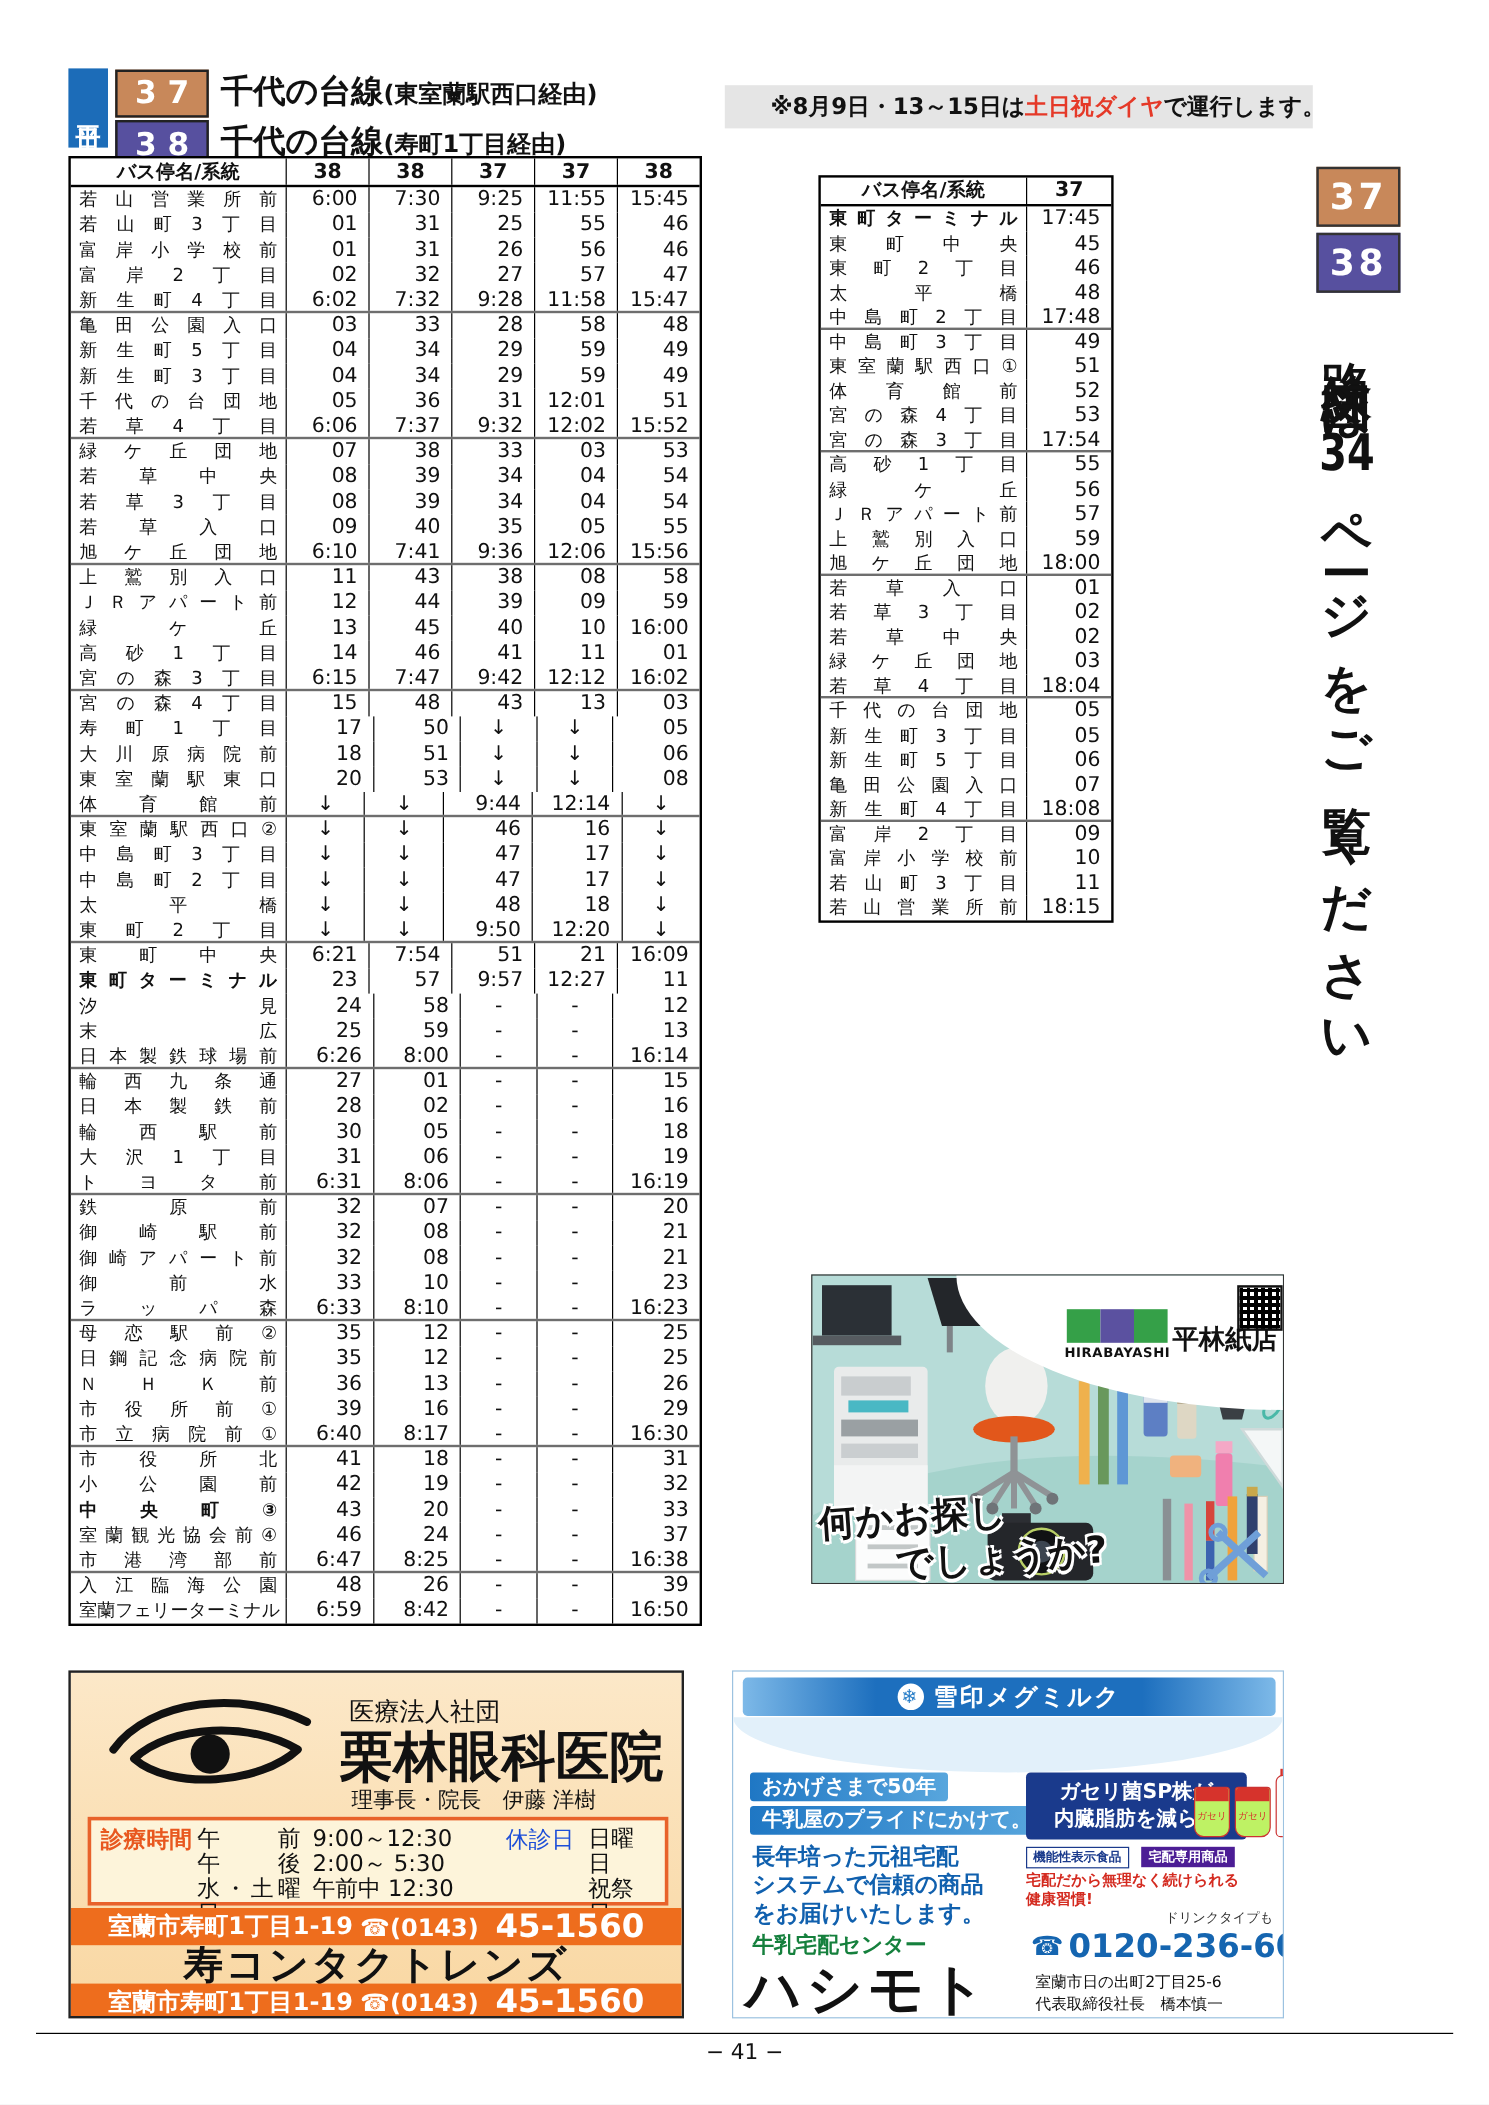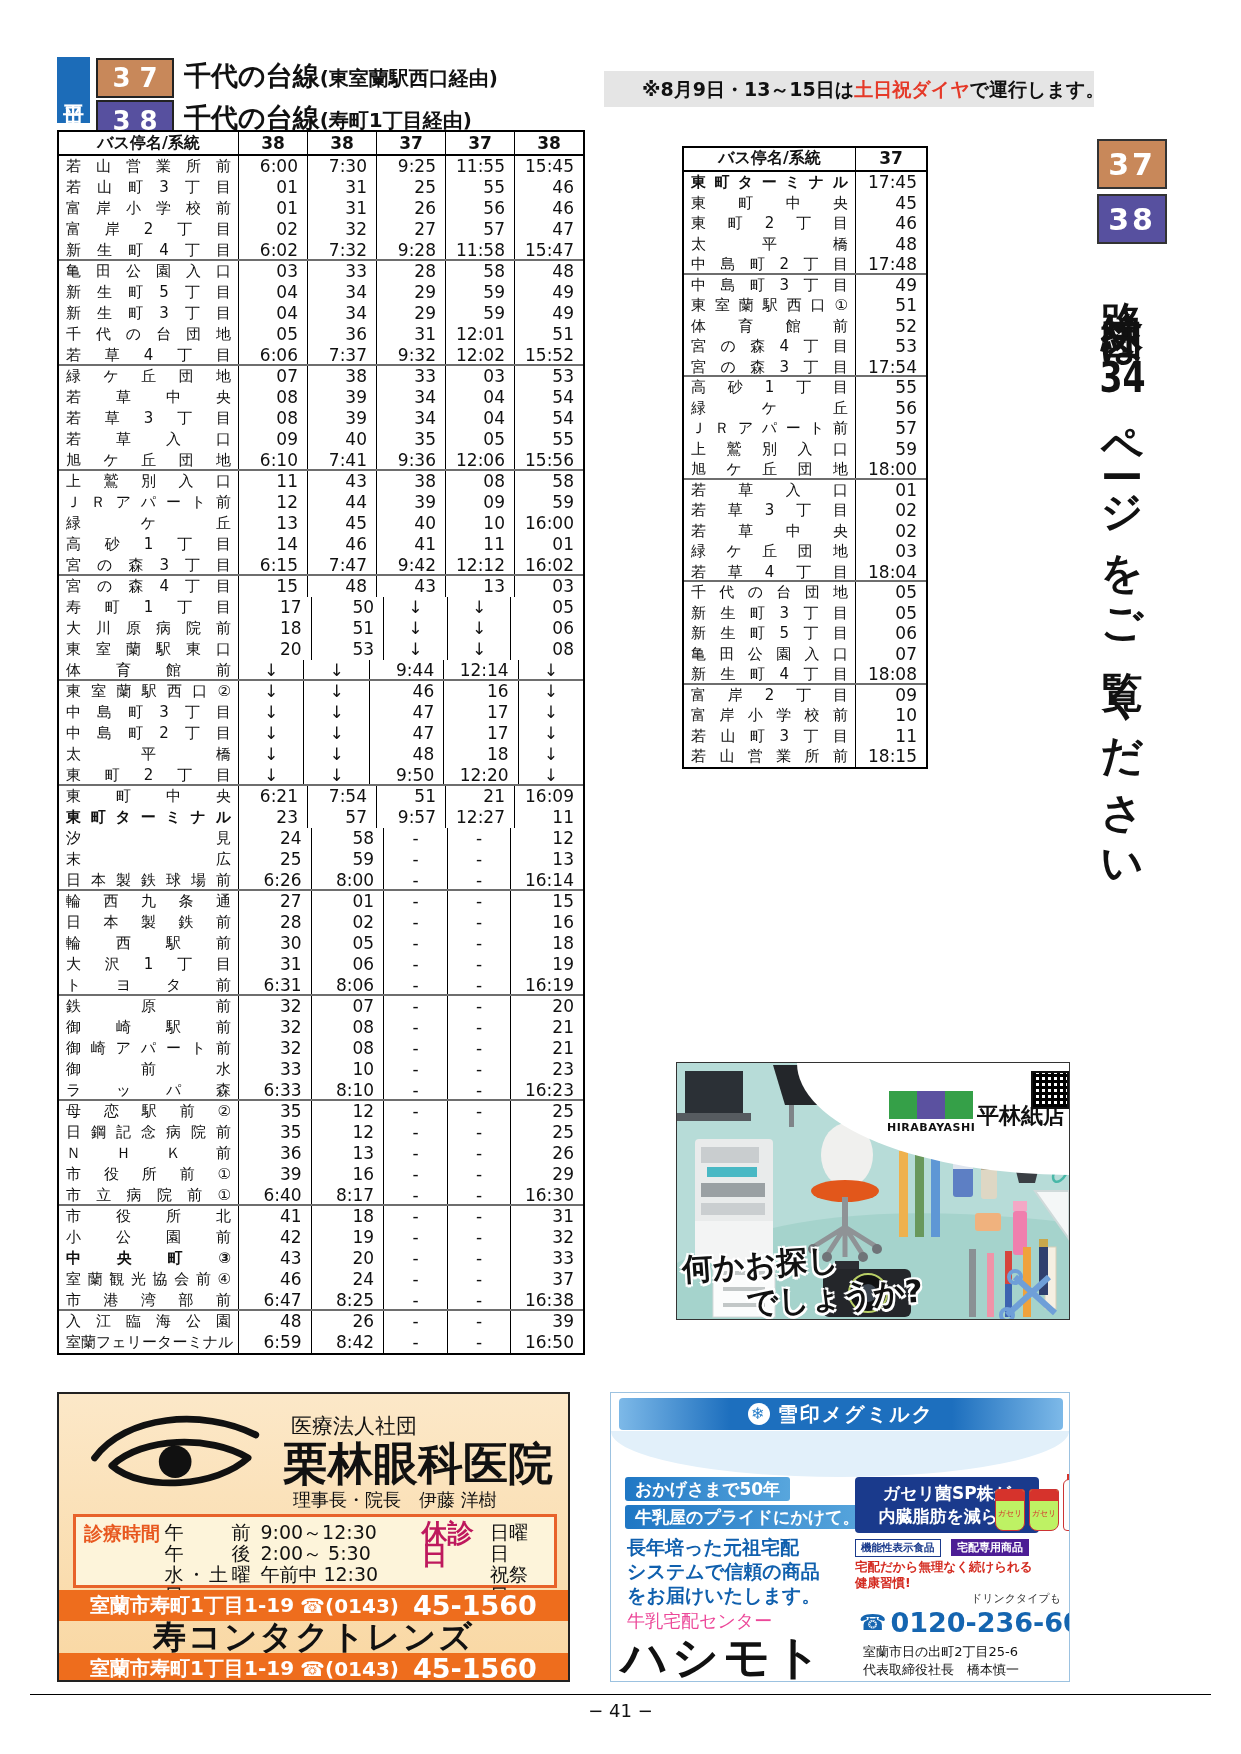--- a/index.html
+++ b/index.html
@@ -72,21 +72,21 @@
   .kuri-org{position:absolute;left:232px;top:18px;font-size:21px;color:#111;}
   .kuri-name{position:absolute;left:224px;top:40px;font-size:45px;font-weight:bold;white-space:nowrap;color:#111;}
   .kuri-dir{position:absolute;left:234px;top:94px;font-size:18px;color:#111;}
   .kuri-hours{position:absolute;left:14px;top:120px;width:484px;height:74px;box-sizing:border-box;
         background:#fdf4da;border:3px solid #e8622a;display:flex;padding:5px 8px;}
   .kuri-hours .h-label{width:82px;color:#e8581f;font-weight:bold;font-size:19px;line-height:22px;}
   .kuri-hours .h-mid{width:250px;}
   .h-row{display:flex;font-size:19px;line-height:21px;}
   .h-lab{width:96px;text-align:justify;text-align-last:justify;padding-right:10px;box-sizing:border-box;}
   .h-val{white-space:nowrap;}
-  .kuri-hours .c-label{width:70px;color:#be185d;font-weight:bold;font-size:26px;line-height:22px;margin-left:12px;}
+  .kuri-hours .c-label{width:70px;color:#1d4ed8;font-weight:normal;font-size:19px;line-height:22px;margin-left:12px;}
   .kuri-hours .c-days .c-day{font-size:19px;line-height:21px;}
   .kuri-band{position:absolute;left:0;width:100%;height:31px;background:#ee6d1d;color:#fff;
         display:flex;align-items:center;justify-content:center;white-space:nowrap;font-weight:bold;}
   .kuri-band.b1{top:196px;}
   .kuri-band.b2{top:259px;}
   .kuri-band .addr{font-size:20px;}
   .kuri-band .telpre{font-size:20px;margin-left:6px;}
   .kuri-band .telnum{font-size:27px;margin-left:14px;}
   .kuri-contact{position:absolute;left:0;top:226px;width:100%;text-align:center;font-size:33px;font-weight:bold;
         letter-spacing:2px;color:#111;line-height:34px;}
@@ -114,21 +114,21 @@
   .hashi-badge2{position:absolute;left:340px;top:146px;font-size:11px;color:#fff;background:#4c1d95;
         padding:1px 6px;font-weight:bold;}
   .hashi-notered{position:absolute;left:244px;top:166px;width:186px;font-size:12.5px;font-weight:bold;color:#d42b20;line-height:16px;}
   .hashi-notesmall{position:absolute;left:360px;top:198px;font-size:11px;color:#333;}
   .hashi-products{position:absolute;left:380px;top:86px;display:flex;align-items:flex-end;}
   .cup{width:30px;height:42px;background:#bef264;border:1px solid #c33;border-radius:3px 3px 8px 8px;margin-left:4px;
         position:relative;font-size:8px;color:#d6332c;text-align:center;padding-top:18px;box-sizing:border-box;overflow:hidden;}
   .cup::before{content:"";position:absolute;left:0;top:0;width:100%;height:11px;background:#d6332c;}
   .bottle{width:18px;height:50px;background:#fdfdfd;border:1px solid #c33;border-radius:6px 6px 4px 4px;margin-left:4px;position:relative;}
   .bottle::before{content:"";position:absolute;left:3px;top:-6px;width:10px;height:6px;background:#d6332c;}
-  .hashi-center-label{position:absolute;left:16px;top:216px;font-size:18px;font-weight:normal;color:#ec4899;}
+  .hashi-center-label{position:absolute;left:16px;top:216px;font-size:18px;font-weight:bold;color:#15803d;}
   .hashi-center-name{position:absolute;left:10px;top:234px;font-size:46px;font-weight:bold;letter-spacing:4px;color:#111;white-space:nowrap;}
   .hashi-phone-row{position:absolute;left:248px;top:214px;display:flex;align-items:center;}
   .freedial-icon{font-size:22px;color:#1565b0;margin-right:4px;}
   .hashi-phone{font-size:27px;font-weight:bold;color:#1565b0;white-space:nowrap;}
   .hashi-addr{position:absolute;left:252px;top:250px;font-size:13px;color:#111;}
   .hashi-president{position:absolute;left:252px;top:268px;font-size:13px;color:#111;}
   
   .bottom-line{position:absolute;left:30px;right:30px;top:1694px;height:0;border-top:1.5px solid #000;}
   .page-num{position:absolute;left:0;top:1700px;width:100%;text-align:center;font-size:18px;color:#111;}
 </style>

